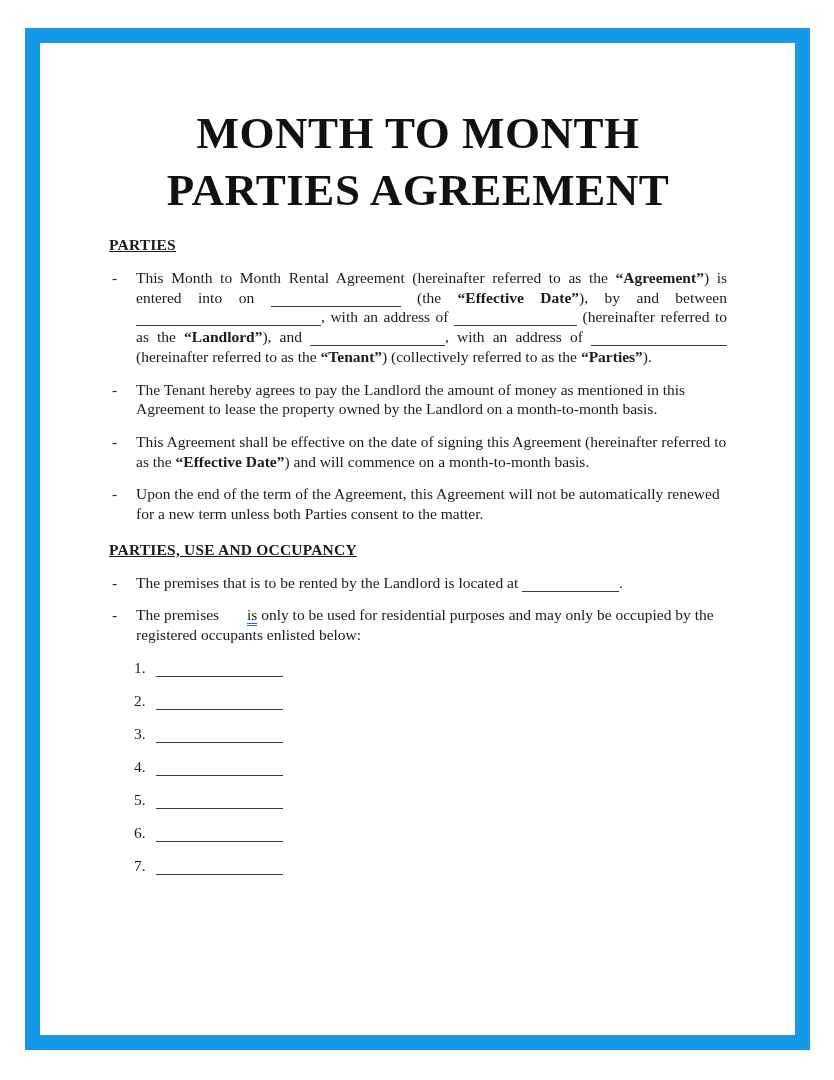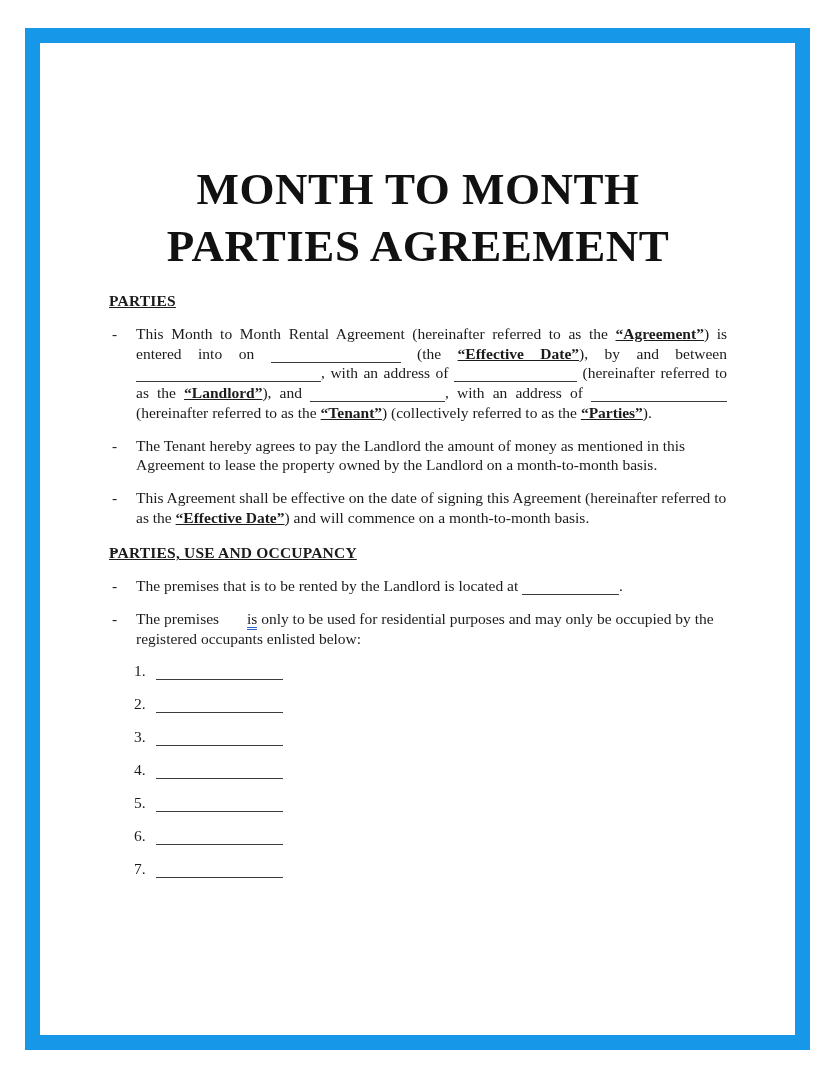--- a/index.html
+++ b/index.html
@@ -13,21 +13,21 @@
   }
   .frame {
     position: absolute;
     left: 25px; top: 28px; right: 24px; bottom: 30px;
     border: 15px solid #1697e8;
     background: #ffffff;
   }
   .content {
     position: absolute;
     left: 0; top: 0; right: 0; bottom: 0;
-    padding: 118px 68px 0 69px;
+    padding: 62px 68px 0 69px;
     font-size: 15.5px;
     line-height: 19.7px;
   }
   .title {
     font-size: 45px;
     line-height: 57px;
     font-weight: bold;
     text-align: center;
     letter-spacing: 0.5px;
     color: #111;
@@ -45,21 +45,21 @@
   .para {
     position: relative;
     padding-left: 27px;
     margin-bottom: 13px;
   }
   .para.justify { text-align: justify; }
   .dash {
     position: absolute;
     left: 3px; top: 0;
   }
-  .bold { font-weight: bold; text-decoration: underline; }
+  .bold { font-weight: bold; }
   .blank {
     display: inline-block;
     height: 15px;
     vertical-align: -4px;
     border-bottom: 1px solid #3c3c3c;
   }
   .grammar {
     border-bottom: 3px double #2b66cc;
     margin-left: 24px;
   }
@@ -81,21 +81,21 @@
   <div class="content">
     <h1 class="title">
       <span>MONTH TO MONTH</span>
       <span>PARTIES AGREEMENT</span>
     </h1>
     <div id="sections">
         <h2 class="section-heading">PARTIES</h2>
         <div class="para justify"><span class="dash">-</span><span>This Month to Month Rental Agreement (hereinafter referred to as the </span><span class="bold">“Agreement”</span><span>) is entered into on </span><span class="blank" style="width: 130px; border-bottom-color: rgb(60, 60, 60);"></span><span> (the </span><span class="bold">“Effective Date”</span><span>), by and between </span><span class="blank" style="width: 185px; border-bottom-color: rgb(60, 60, 60);"></span><span>, with an address of </span><span class="blank" style="width: 123px; border-bottom-color: rgb(60, 60, 60);"></span><span> (hereinafter referred to as the </span><span class="bold">“Landlord”</span><span>), and </span><span class="blank" style="width: 135px; border-bottom-color: rgb(60, 60, 60);"></span><span>, with an address of </span><span class="blank" style="width: 136px; border-bottom-color: rgb(60, 60, 60);"></span><span> (hereinafter referred to as the </span><span class="bold">“Tenant”</span><span>) (collectively referred to as the </span><span class="bold">“Parties”</span><span>).</span></div>
         <div class="para"><span class="dash">-</span><span>The Tenant hereby agrees to pay the Landlord the amount of money as mentioned in this Agreement to lease the property owned by the Landlord on a month-to-month basis.</span></div>
         <div class="para"><span class="dash">-</span><span>This Agreement shall be effective on the date of signing this Agreement (hereinafter referred to as the </span><span class="bold">“Effective Date”</span><span>) and will commence on a month-to-month basis.</span></div>
-        <div class="para"><span class="dash">-</span></div>
+        <div class="para"><span class="dash">-</span><span>Upon the end of the term of the Agreement, this Agreement will not be automatically renewed for a new term unless both Parties consent to the matter.</span></div>
         <h2 class="section-heading">PARTIES, USE AND OCCUPANCY</h2>
         <div class="para"><span class="dash">-</span><span>The premises that is to be rented by the Landlord is located at </span><span class="blank" style="width: 97px; border-bottom-color: rgb(60, 60, 60);"></span><span>.</span></div>
         <div class="para"><span class="dash">-</span><span>The premises </span><span class="grammar" style="border-bottom-color: rgb(43, 102, 204);">is</span><span> only to be used for residential purposes and may only be occupied by the registered occupants enlisted below:</span></div>
         <div class="num-list">
           <div class="num-item"><span class="num">1.</span><span class="blank" style="width: 127px; border-bottom-color: rgb(60, 60, 60);"></span></div>
           <div class="num-item"><span class="num">2.</span><span class="blank" style="width: 127px; border-bottom-color: rgb(60, 60, 60);"></span></div>
           <div class="num-item"><span class="num">3.</span><span class="blank" style="width: 127px; border-bottom-color: rgb(60, 60, 60);"></span></div>
           <div class="num-item"><span class="num">4.</span><span class="blank" style="width: 127px; border-bottom-color: rgb(60, 60, 60);"></span></div>
           <div class="num-item"><span class="num">5.</span><span class="blank" style="width: 127px; border-bottom-color: rgb(60, 60, 60);"></span></div>
           <div class="num-item"><span class="num">6.</span><span class="blank" style="width: 127px; border-bottom-color: rgb(60, 60, 60);"></span></div>

